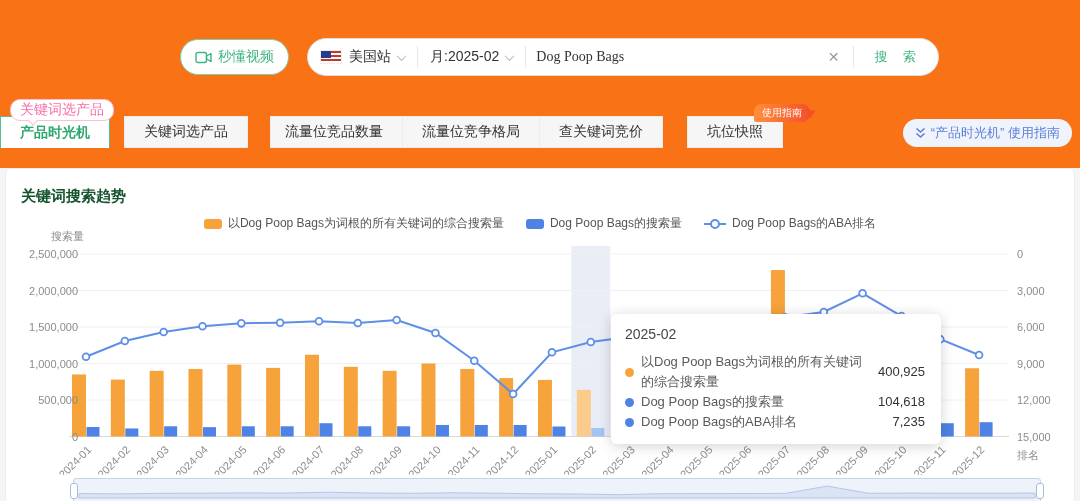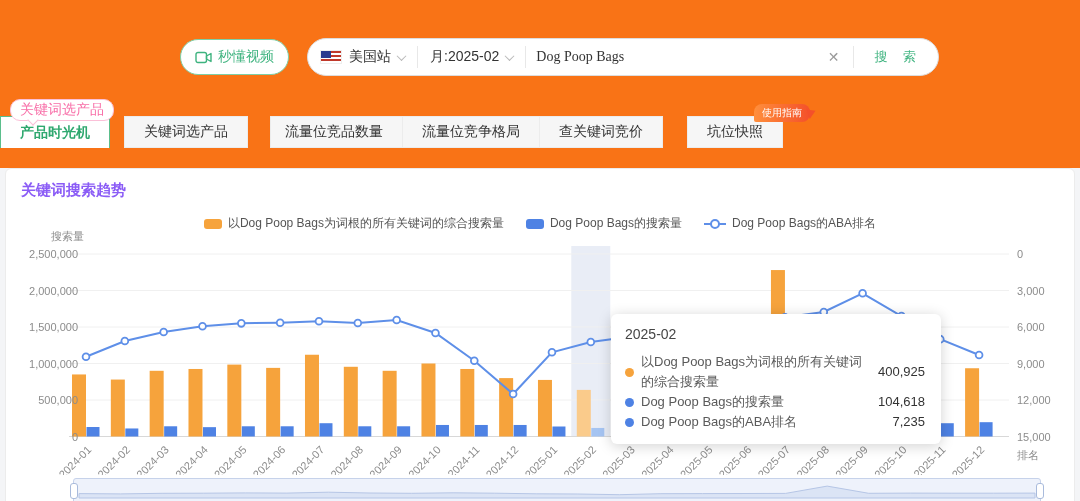--- a/index.html
+++ b/index.html
@@ -42,21 +42,21 @@
   .hot-badge { position:absolute; right:-28px; top:-13px; font-size:10px; color:#fff; padding:2px 8px;
                background:linear-gradient(90deg,#ff8f3c,#f4502a); border-radius:8px 8px 8px 2px; z-index:4; }
   .hot-badge::after { content:""; position:absolute; right:-6px; top:4px; width:0; height:0;
                border-left:8px solid #f4502a; border-top:4px solid transparent; border-bottom:6px solid transparent; transform:rotate(-18deg); }
   .guide-link { position:absolute; right:8px; top:119px; display:flex; align-items:center; gap:5px;
                 background:#eff3fc; border-radius:14px; padding:5px 12px; color:#5f7fd8; font-size:13px; cursor:pointer; }
 
   
   .card { position:absolute; left:5px; top:168px; width:1070px; height:340px; background:#fff;
           border:1px solid #ececec; border-radius:6px 6px 0 0; }
-  .card-title { position:absolute; left:15px; top:12px; font-size:15px; font-weight:bold; color:#8b5cf6; }
+  .card-title { position:absolute; left:15px; top:18px; font-size:15px; font-weight:bold; color:#14532d; }
   .legend { position:absolute; left:0; top:46px; width:100%; display:flex; justify-content:center;
             align-items:center; gap:22px; font-size:12px; color:#555; }
   .legend-item { display:flex; align-items:center; gap:6px; cursor:pointer; }
   .lg-rect { width:18px; height:10px; border-radius:3px; }
   .lg-line { position:relative; width:22px; height:10px; }
   .lg-line::before { content:""; position:absolute; left:0; top:4px; width:22px; height:2px; background:#5e8fe8; }
   .lg-line::after { content:""; position:absolute; left:6px; top:0; width:6px; height:6px; border:2px solid #5e8fe8;
                     border-radius:50%; background:#fff; }
   svg text { font-family:"Liberation Sans",sans-serif; }
 
@@ -106,20 +106,27 @@
 
   <div class="pink-badge">关键词选产品</div>
   <div class="tabs" id="tabs">
       <div class="tab active">产品时光机</div>
       <div class="tab">关键词选产品</div>
       <div class="tab">流量位竞品数量</div>
       <div class="tab">流量位竞争格局</div>
       <div class="tab">查关键词竞价</div>
       <div class="tab">坑位快照<span class="hot-badge">使用指南</span></div>
     </div>
+  <div class="guide-link">
+    <svg width="11" height="12" viewBox="0 0 11 12">
+      <path d="M1.5 1.5 L5.5 5 L9.5 1.5" fill="none" stroke="#5f7fd8" stroke-width="1.6"></path>
+      <path d="M1.5 6.5 L5.5 10 L9.5 6.5" fill="none" stroke="#5f7fd8" stroke-width="1.6"></path>
+    </svg>
+    <span>“产品时光机” 使用指南</span>
+  </div>
 </div>
 
 <div class="card">
   <div class="card-title">关键词搜索趋势</div>
   <div class="legend" id="legend">
       <span class="legend-item">
         <span class="lg-rect" style="background: rgb(246, 163, 60);"></span>
         <span>以Dog Poop Bags为词根的所有关键词的综合搜索量</span>
       </span>
       <span class="legend-item">

